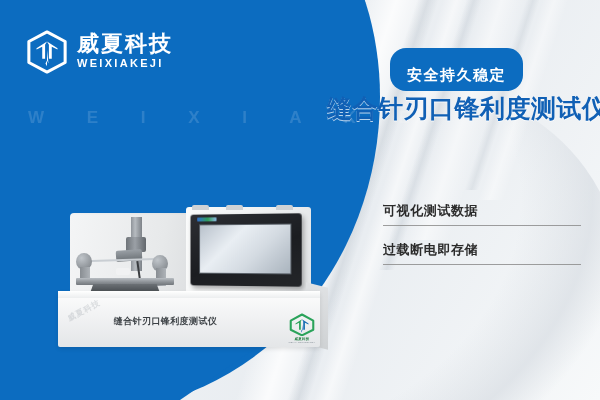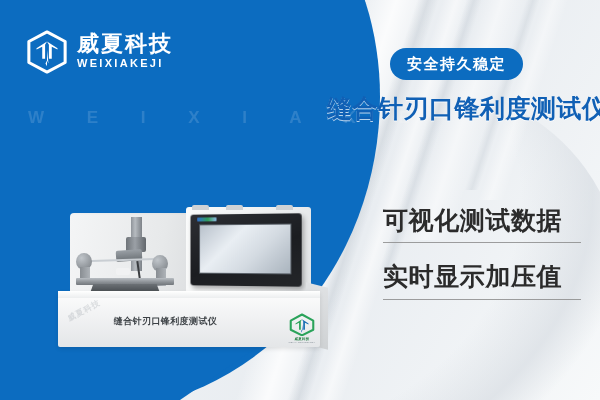--- a/index.html
+++ b/index.html
@@ -100,40 +100,40 @@
     letter-spacing:2px;line-height:1.05;
   }
   .logo-en{
     color:#fff;font-size:11px;font-weight:700;
     letter-spacing:2.3px;line-height:1.5;margin-top:0;
   }
 
   
   .badge{
     position:absolute;left:390px;top:48px;
-    padding:7px 17px 6px;
+    padding:18px 17px 6px;
     background:#0c6cc0;
     border-radius:16px;
     color:#fff;font-size:15px;font-weight:700;
     letter-spacing:1.5px;white-space:nowrap;
   }
   .headline{
     position:absolute;left:327px;top:92px;
     font-size:25px;font-weight:700;
     color:#1060b5;letter-spacing:.5px;white-space:nowrap;
     text-shadow:0 1px 0 rgba(255,255,255,.7);
   }
 
   
   .features{
     position:absolute;left:383px;top:202px;width:198px;
   }
   .feat-item{padding-bottom:2px;}
   .feat-text{
-    font-size:25px;font-weight:700;color:#2b2b2b;
+    font-size:13px;font-weight:700;color:#2b2b2b;
     letter-spacing:.6px;line-height:1.45;white-space:nowrap;
   }
   .feat-rule{
     height:1px;background:#8d8d8d;margin:4px 0 13px;opacity:.85;
   }
 
   
   .machine{position:absolute;left:58px;top:205px;width:290px;height:160px;}
 
   .m-backplate{
@@ -298,21 +298,21 @@
 
   <div class="badge">安全持久稳定</div>
   <div class="headline">缝合针刃口锋利度测试仪</div>
 
   <div class="features">
     <div class="feat-item">
       <div class="feat-text">可视化测试数据</div>
       <div class="feat-rule"></div>
     </div>
     <div class="feat-item">
-      <div class="feat-text">实时显示加压值</div>
+      <div class="feat-text">过载断电即存储</div>
       <div class="feat-rule"></div>
     </div>
   </div>
 
   <div class="machine">
     <div class="m-backplate"></div>
     <div class="m-panel"></div>
     <div class="m-tab t1"></div>
     <div class="m-tab t2"></div>
     <div class="m-tab t3"></div>

